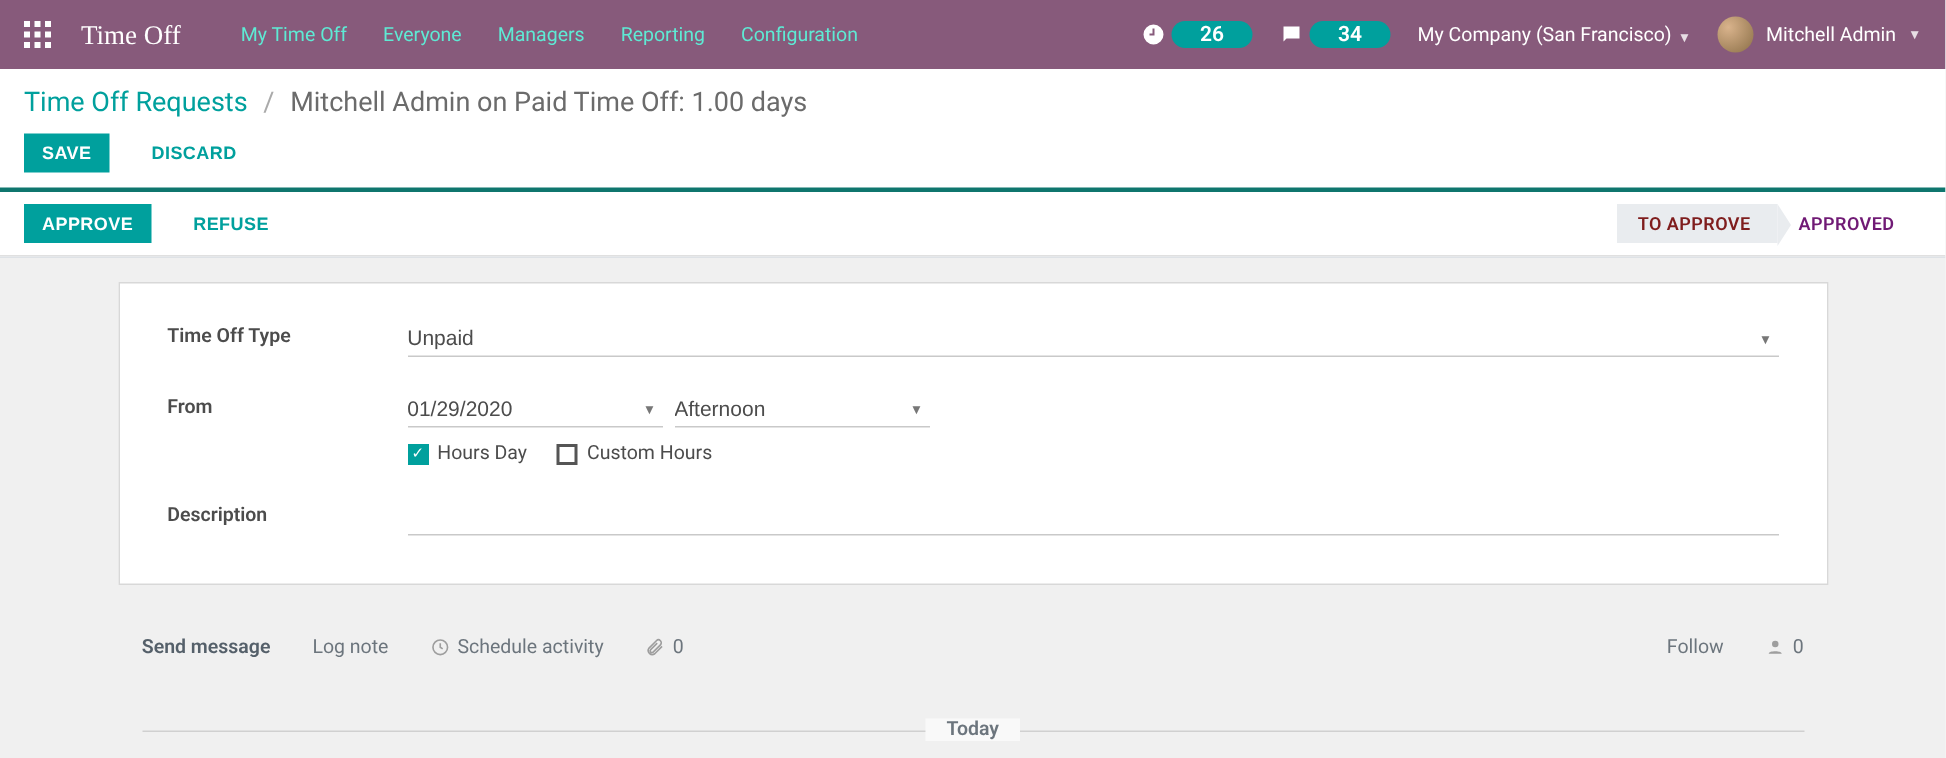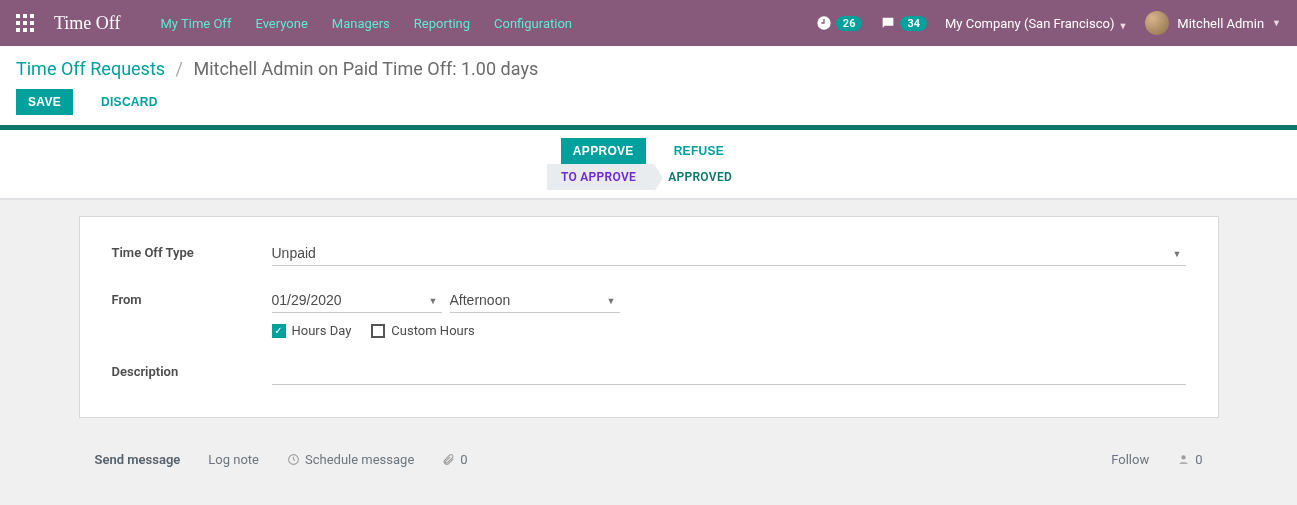--- a/index.html
+++ b/index.html
@@ -8,44 +8,44 @@
   
   .navbar { background: #875a7b; height: 46px; display: flex; align-items: center; padding: 0 16px; color: #fff; }
   .apps-icon { width: 18px; height: 18px; margin-right: 20px; cursor: pointer; }
   .apps-icon svg { fill: #fff; }
   .brand { font-size: 18px; font-weight: 500; margin-right: 40px; color: #fff; font-family: Liberation Serif, serif; }
   .nav-links { display: flex; gap: 24px; flex: 1; }
   .nav-link { color: #5eead4; font-size: 13px; cursor: pointer; }
   .nav-right { display: flex; align-items: center; gap: 18px; }
   .pill { display: flex; align-items: center; gap: 4px; }
   .pill-icon { width: 16px; height: 16px; fill: #fff; }
-  .pill-badge { background: #00a09d; color: #fff; border-radius: 10px; padding: 1px 7px; font-size: 11px; font-weight: 600; }
+  .pill-badge { background: #00a09d; color: #fff; border-radius: 10px; padding: 1px 19px; font-size: 14px; font-weight: 600; }
   .company { color: #fff; font-size: 13px; cursor: pointer; display: flex; align-items: flex-end; gap: 4px; }
   .user { display: flex; align-items: center; gap: 8px; cursor: pointer; }
   .avatar { width: 24px; height: 24px; border-radius: 50%; background: radial-gradient(circle at 30% 30%, #d9b38c, #8b6f47); }
   .caret { font-size: 9px; opacity: 0.8; }
 
   
-  .control-panel { background: #fff; border-bottom: 5px solid #0f766e; padding: 12px 16px 0 16px; }
+  .control-panel { background: #fff; border-bottom: 3px solid #0f766e; padding: 12px 16px 0 16px; }
   .breadcrumb { font-size: 18px; margin-bottom: 10px; }
   .breadcrumb a { color: #00a09d; text-decoration: none; }
   .breadcrumb .sep { color: #aaa; margin: 0 6px; }
   .breadcrumb .current { color: #6b6b6b; }
   .top-buttons { display: flex; align-items: center; gap: 16px; padding-bottom: 10px; }
   .btn { border: none; padding: 6px 12px; font-size: 12px; font-weight: 600; cursor: pointer; text-transform: uppercase; letter-spacing: 0.3px; }
   .btn-primary { background: #00a09d; color: #fff; }
   .btn-link { background: transparent; color: #00a09d; }
 
   
-  .statusbar { background: #fff; border-bottom: 1px solid #e0e0e0; display: flex; align-items: center; justify-content: space-between; padding: 8px 16px; flex-direction: column; }
+  .statusbar { background: #fff; border-bottom: 1px solid #e0e0e0; display: flex; align-items: center; justify-content: space-between; padding: 8px 16px; }
   .status-left { display: flex; gap: 16px; align-items: center; }
   .status-right { display: flex; align-items: center; }
   .status-step { position: relative; padding: 6px 18px 6px 14px; font-size: 12px; font-weight: 600; letter-spacing: 0.3px; }
-  .status-step.active { background: #e9ecef; color: #6d28d9; }
-  .status-step.inactive { color: #0f766e; }
+  .status-step.active { background: #e9ecef; color: #7f1d1d; }
+  .status-step.inactive { color: #701a75; }
   .status-step.active::after {
     content: ""; position: absolute; right: -9px; top: 0; width: 0; height: 0;
     border-top: 14px solid transparent; border-bottom: 14px solid transparent; border-left: 9px solid #e9ecef;
   }
 
   
   .sheet-wrap { padding: 0 16px; background: #f0f0f0; border-top: 1px solid #dee2e6; }
   .sheet { max-width: 1140px; margin: 16px auto; background: #fff; border: 1px solid #d8d8d8; padding: 24px 32px 32px 32px; }
   .form-row { display: flex; align-items: flex-start; margin-bottom: 22px; }
   .form-label { width: 160px; font-weight: 600; color: #4c4c4c; font-size: 13px; padding-top: 4px; }
@@ -190,21 +190,21 @@
 
   <div class="chatter">
     <div class="chatter-bar">
       <span class="chatter-item send">Send message</span>
       <span class="chatter-item">Log note</span>
       <span class="chatter-item">
         <svg class="ic" viewBox="0 0 24 24">
             <circle cx="12" cy="12" r="9" fill="none" stroke="#9e9e9e" stroke-width="2"></circle>
             <path d="M12 7v5l3 2" fill="none" stroke="#9e9e9e" stroke-width="2"></path>
           </svg>
-        <span>Schedule message</span>
+        <span>Schedule activity</span>
       </span>
       <span class="chatter-item">
         <svg class="ic" viewBox="0 0 24 24">
             <path d="M21 11l-9 9a5 5 0 01-7-7l9-9a3.5 3.5 0 015 5l-9 9a2 2 0 01-3-3l8-8" fill="none" stroke="#9e9e9e" stroke-width="2"></path>
           </svg>
         <span>0</span>
       </span>
       <span class="spacer"></span>
       <span class="chatter-item">Follow</span>
       <span class="chatter-item">

